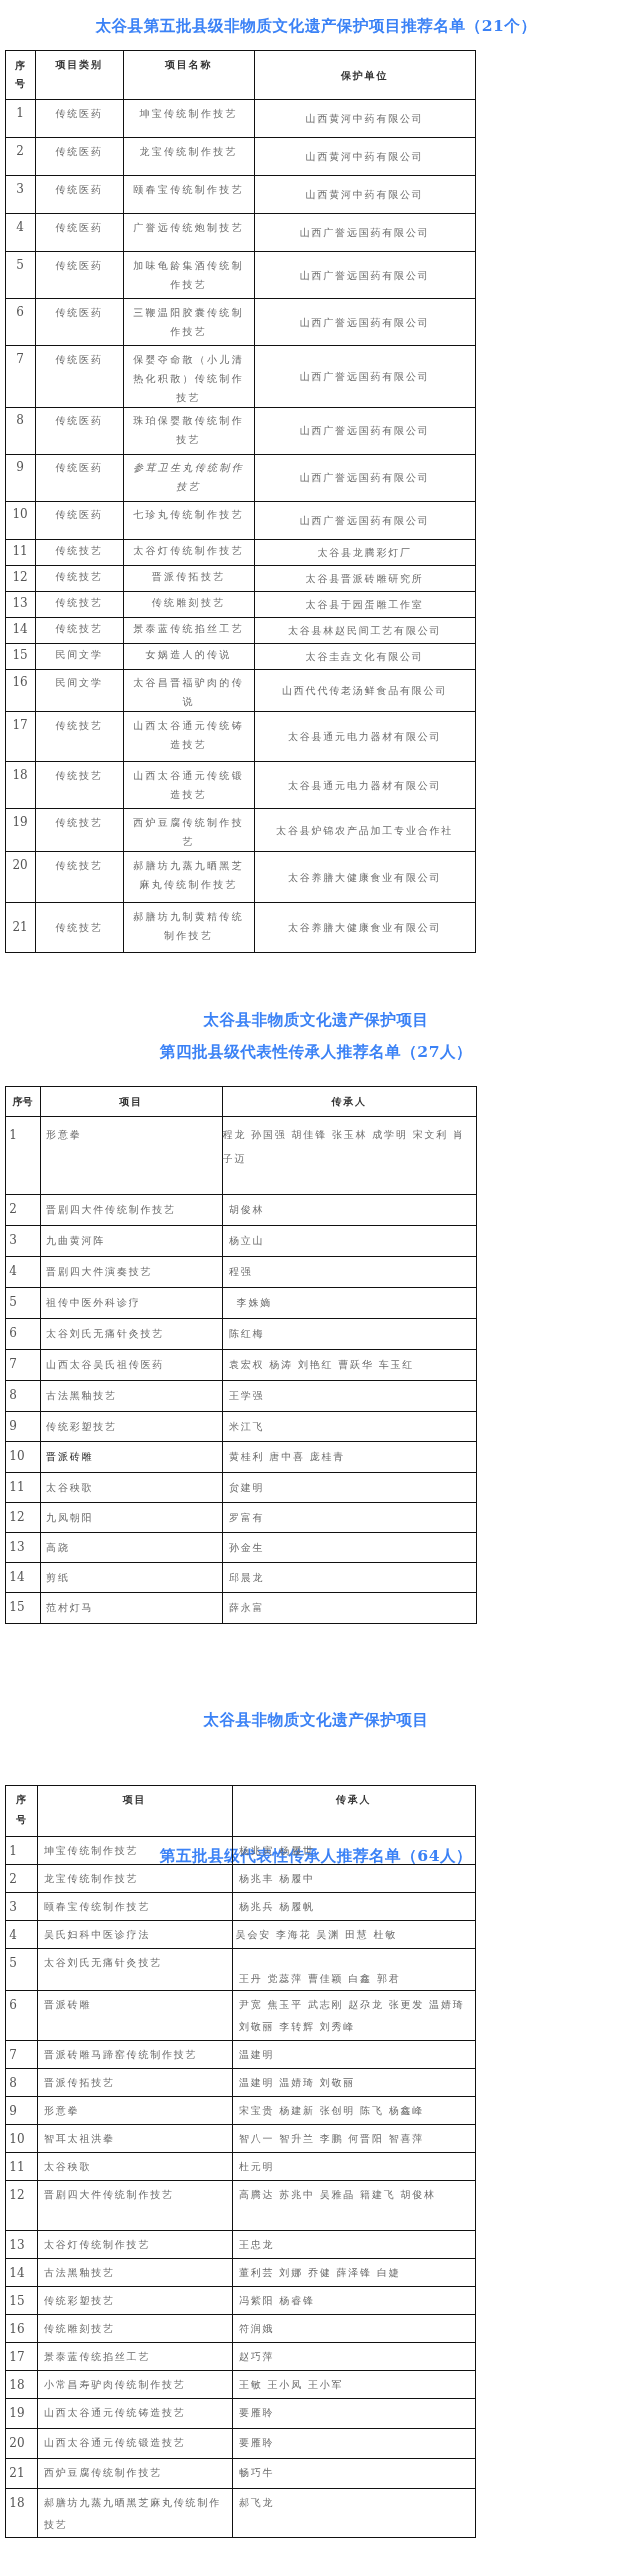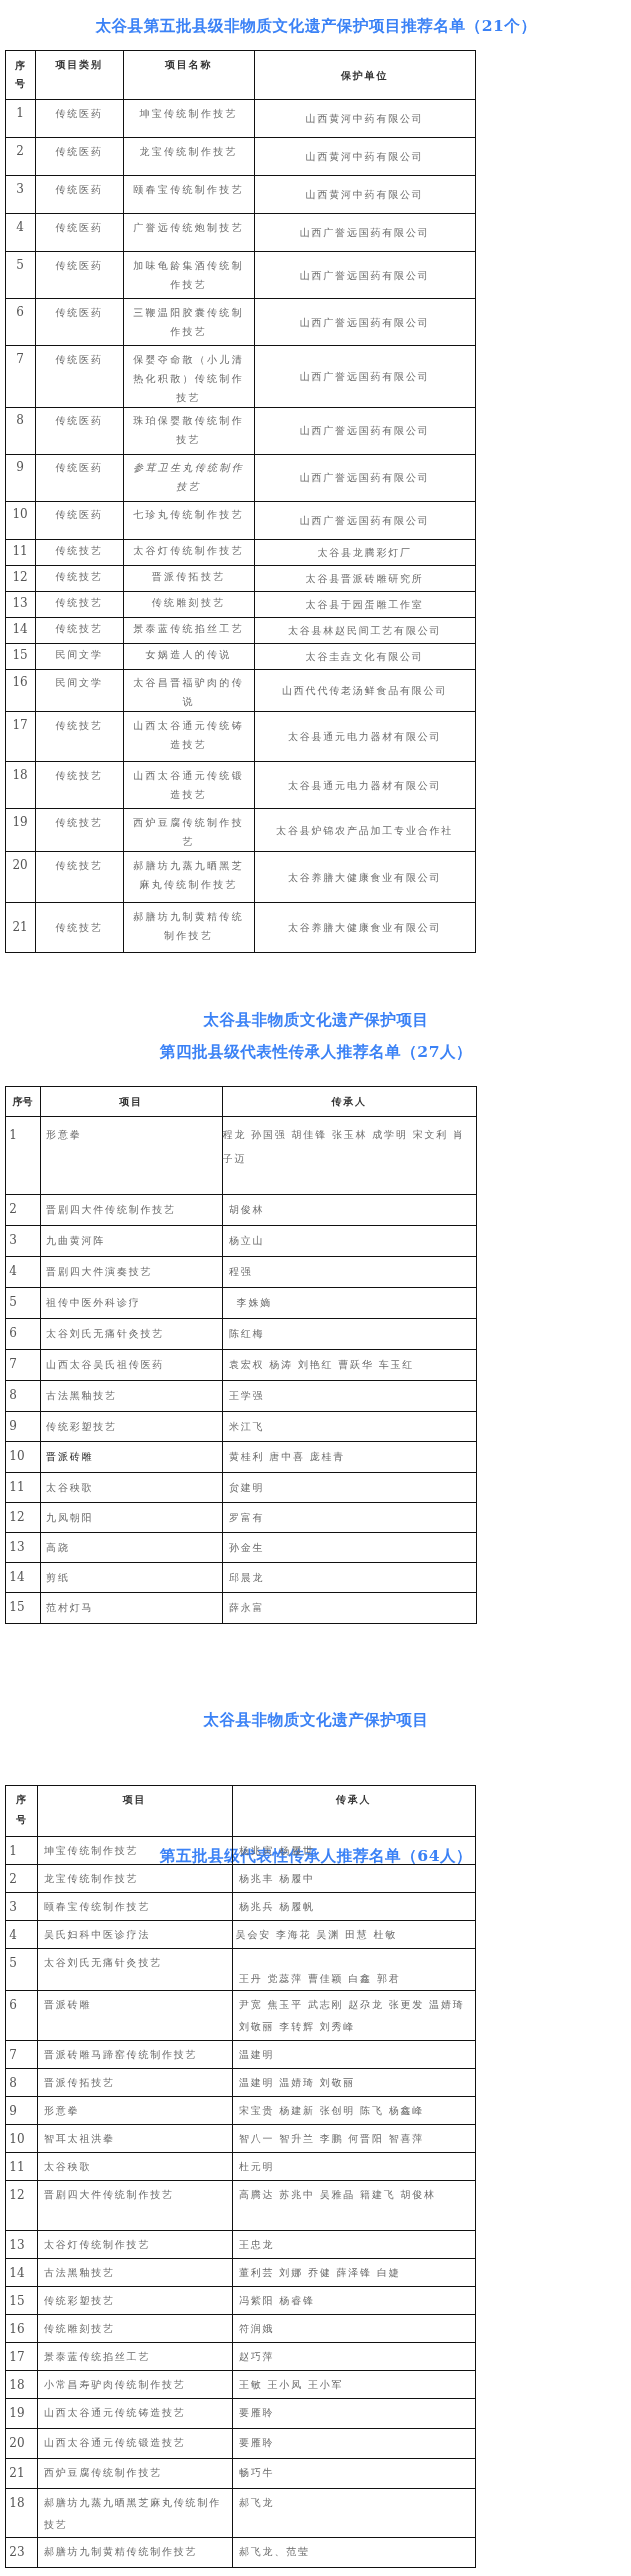--- a/index.html
+++ b/index.html
@@ -393,20 +393,15 @@
       <tr style="height: 30px;">
         <td class="num" style="padding-top:2.8px;line-height:22px;font-size:12px;">21</td>
         <td style="padding-top:2.8px;line-height:22px;padding-left:6.4px;">西炉豆腐传统制作技艺</td>
         <td style="padding-top:2.8px;line-height:22px;padding-left:6.4px;">畅巧牛</td>
       </tr>
       <tr style="height: 49px;">
         <td class="num" style="padding-top:2.8px;line-height:22px;font-size:12px;">18</td>
         <td style="padding-top:2.8px;line-height:22px;padding-left:6.4px;">郝膳坊九蒸九晒黑芝麻丸传统制作技艺</td>
         <td style="padding-top:2.8px;line-height:22px;padding-left:6.4px;">郝飞龙</td>
       </tr>
-      <tr style="height: 30px;">
-        <td class="num" style="padding-top:2.8px;line-height:22px;font-size:12px;">23</td>
-        <td style="padding-top:2.8px;line-height:22px;padding-left:6.4px;">郝膳坊九制黄精传统制作技艺</td>
-        <td style="padding-top:2.8px;line-height:22px;padding-left:6.4px;">郝飞龙、范莹</td>
-      </tr>
     </tbody>
 </table>
 
 
 </body></html>

